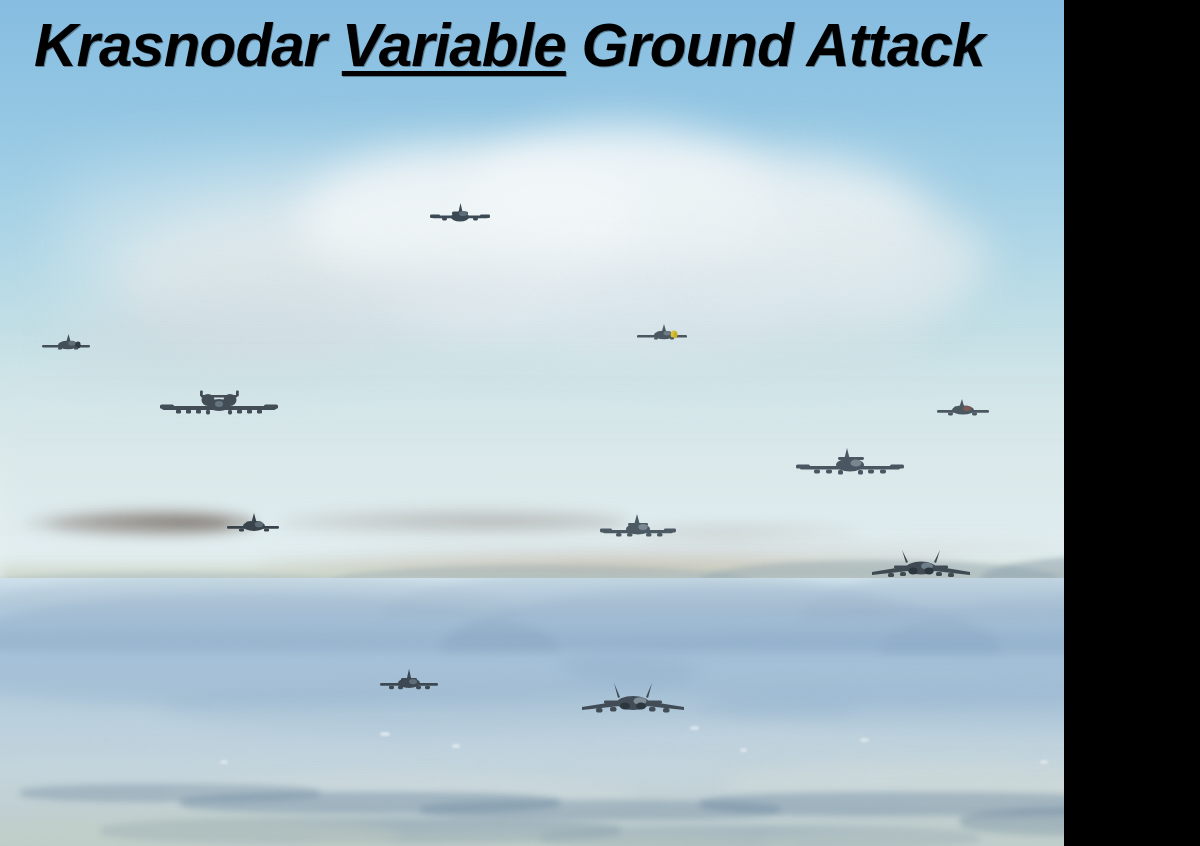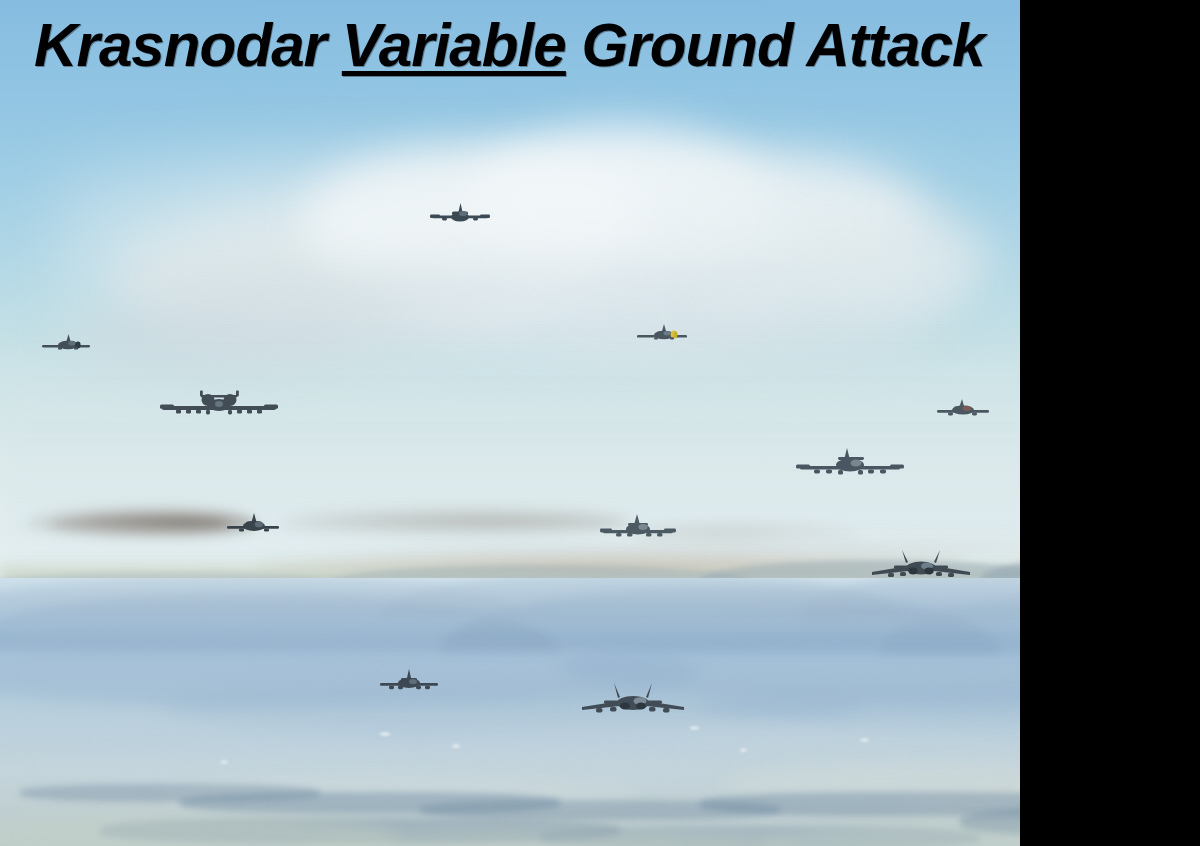--- a/index.html
+++ b/index.html
@@ -6,20 +6,21 @@
     margin: 0;
     padding: 0;
     background: #000;
   }
   #scene {
     position: relative;
     width: 1020px;
     height: 846px;
     overflow: hidden;
     font-family: "Liberation Sans", sans-serif;
+    padding-left: 44px;
   }
 
   
   .sky {
     position: absolute;
     left: 0; top: 0;
     width: 1200px;
     height: 600px;
     background: linear-gradient(to bottom,
       #86bce0 0%,

